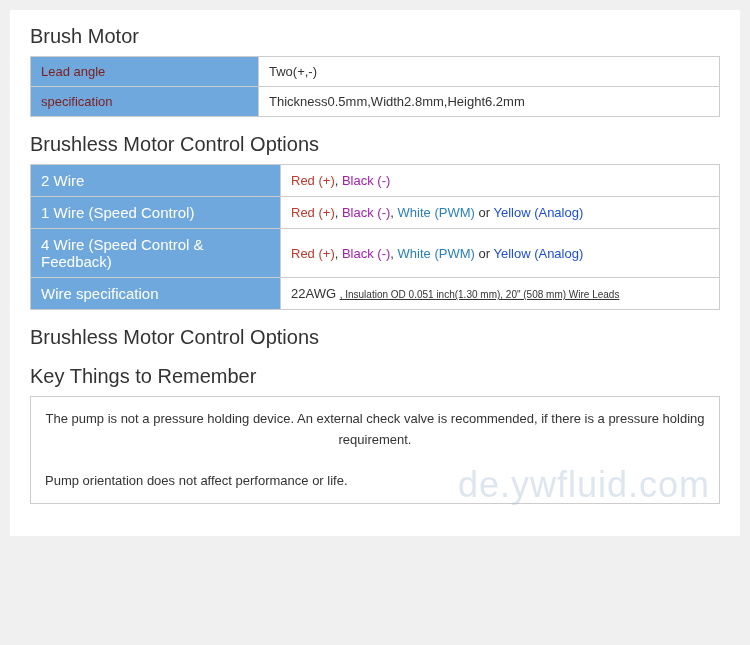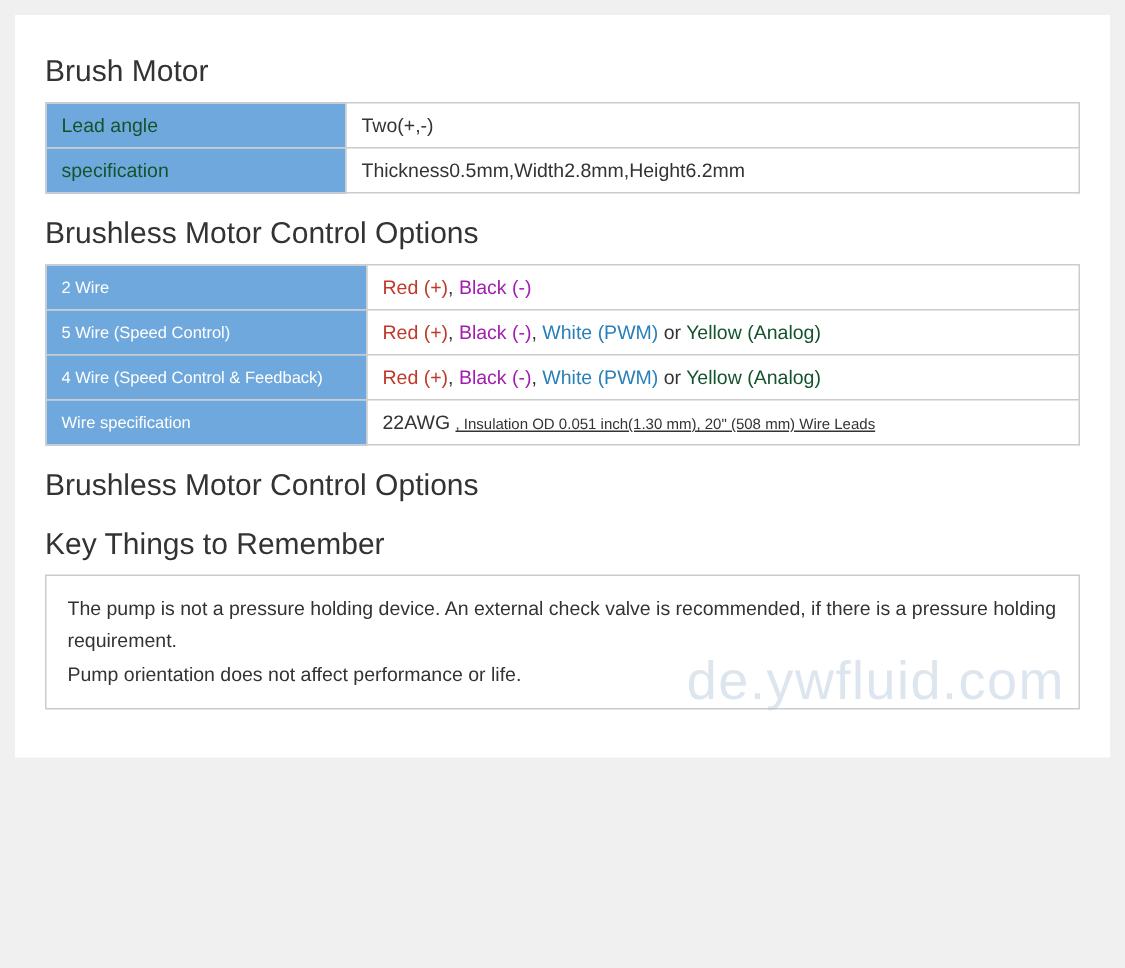--- a/index.html
+++ b/index.html
@@ -21,54 +21,54 @@
     }
     .section-title {
       font-size: 20px;
       font-weight: normal;
       color: #333;
       margin-bottom: 8px;
       margin-top: 16px;
       font-family: Arial, sans-serif;
     }
     .section-title:first-child {
-      margin-top: 12px;
+      margin-top: 0;
     }
     table {
       width: 100%;
       border-collapse: collapse;
       margin-bottom: 12px;
       border: 1px solid #ccc;
     }
     table td {
       padding: 7px 10px;
       border: 1px solid #ccc;
       vertical-align: middle;
     }
     .label-cell {
       background-color: #6fa8dc;
-      color: #14532d;
+      color: #7f1d1d;
       font-size: 13px;
-      width: 200px;
+      width: 228px;
     }
     .label-cell-wide {
       background-color: #6fa8dc;
       color: #fff;
-      font-size: 11px;
-      width: 214px;
+      font-size: 15px;
+      width: 250px;
     }
     .value-cell {
       background-color: #fff;
       color: #333;
       font-size: 13px;
     }
     .red { color: #c0392b; }
     .blue { color: #2980b9; }
     .black { color: #a21caf; }
-    .orange { color: #14532d; text-align: center; }
+    .orange { color: #1d4ed8; text-align: center; }
     .description-box {
       border: 1px solid #ccc;
       background: #fff;
       padding: 12px 14px;
       font-size: 13px;
       color: #333;
       margin-bottom: 12px;
       line-height: 1.6;
     }
     .watermark {
@@ -118,21 +118,21 @@
   <table>
     <tbody>
         <tr>
       <td class="label-cell-wide">2 Wire</td>
       <td class="value-cell">
         <span class="red">Red (+)</span>, 
         <span class="black">Black (-)</span>
       </td>
     </tr>
     <tr class="row-alt">
-      <td class="label-cell-wide">5 Wire (Speed Control)</td>
+      <td class="label-cell-wide">1 Wire (Speed Control)</td>
       <td class="value-cell">
         <span class="red">Red (+)</span>, 
         <span class="black">Black (-)</span>, 
         <span class="blue">White (PWM)</span> 
         <span> or </span>
         <span class="orange">Yellow (Analog)</span>
       </td>
     </tr>
     <tr>
       <td class="label-cell-wide">4 Wire (Speed Control &amp; Feedback)</td>
@@ -153,19 +153,19 @@
     </tr>
   </tbody>
     </table>
 
   <h2 class="section-title">Brushless Motor Control Options</h2>
 
 
   <h2 class="section-title">Key Things to Remember</h2>
 
   <div class="description-box">
-    <p style="margin-bottom:2px;">The pump is not a pressure holding device. An external check valve is recommended, if there is a pressure holding requirement.</p>
+    <p style="margin-bottom:20px;text-align:center;">The pump is not a pressure holding device. An external check valve is recommended, if there is a pressure holding requirement.</p>
     <p>Pump orientation does not affect performance or life.</p>
   </div>
 
   <div class="watermark">de.ywfluid.com</div>
 
 </div>
 
 </body></html>

